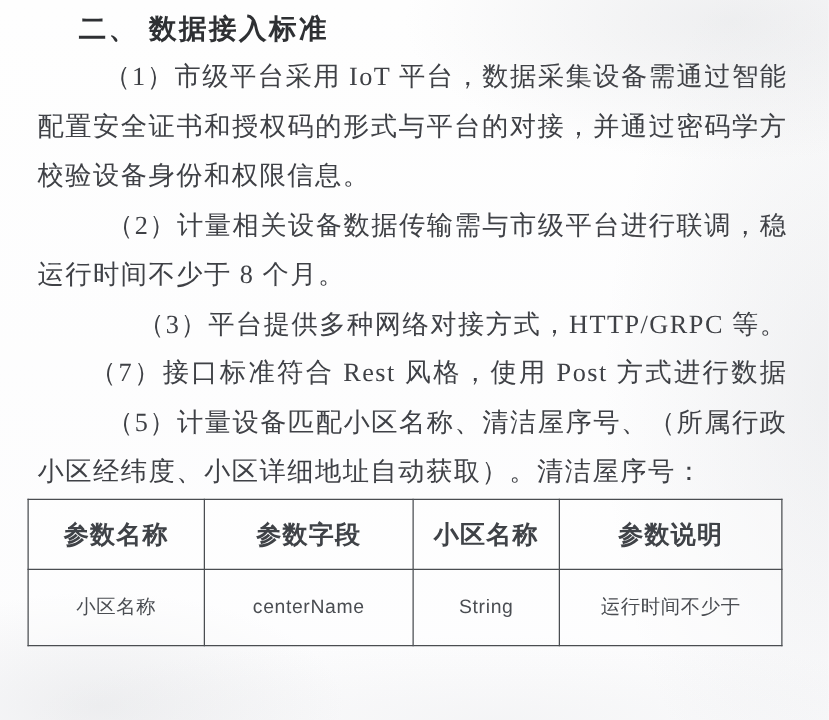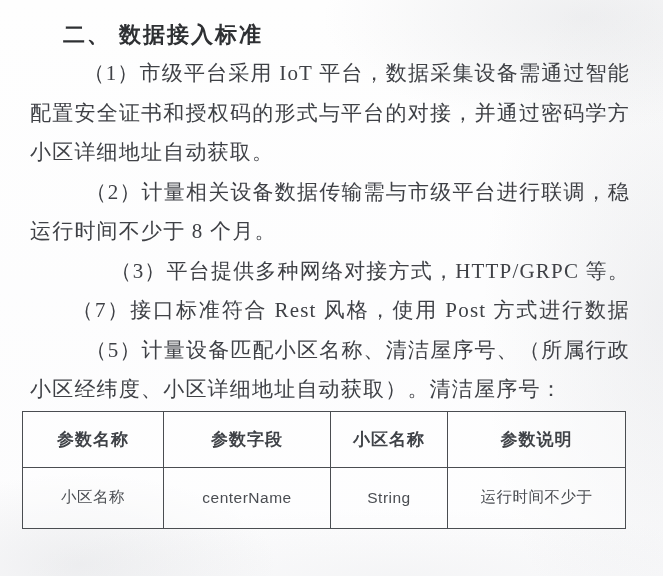--- a/index.html
+++ b/index.html
@@ -9,21 +9,21 @@
     background:
       radial-gradient(ellipse 420px 180px at 88% 3%, rgba(198,200,205,0.28), transparent 62%),
       radial-gradient(ellipse 260px 520px at 101% 55%, rgba(190,193,199,0.22), transparent 72%),
       radial-gradient(ellipse 280px 130px at 12% 98%, rgba(203,205,209,0.30), transparent 70%),
       radial-gradient(ellipse 500px 90px at 60% 100%, rgba(210,212,215,0.18), transparent 75%),
       linear-gradient(#fefefe,#fcfcfd);
     color:#3f4146;
   }
   .page{position:relative;width:663px;height:576px;}
   h1.heading{
-    margin:20px 0 0 63px;
+    margin:8px 0 0 63px;
     font-family:"Liberation Sans","DejaVu Sans",sans-serif;
     font-size:22px;font-weight:bold;color:#2e3033;
     letter-spacing:2px;line-height:30px;
   }
   .body-text{margin:4px 33px 0 30px;}
   .line{
     font-size:21px;line-height:39.5px;height:39.5px;
     letter-spacing:1.2px;white-space:nowrap;
     color:#3f4146;
   }
@@ -33,37 +33,37 @@
     border-collapse:collapse;table-layout:fixed;
     margin:1px 0 0 22px;width:603px;
     font-family:"Liberation Sans","DejaVu Sans",sans-serif;
     background:rgba(255,255,255,0.4);
   }
   table.params th, table.params td{
     border:1.5px solid #4a4d51;text-align:center;vertical-align:middle;
     overflow:hidden;padding:0 4px;
   }
   table.params th{
-    height:55px;font-size:17px;font-weight:bold;color:#3f4247;letter-spacing:1px;
+    height:55px;font-size:20px;font-weight:bold;color:#3f4247;letter-spacing:1px;
   }
   table.params td{
     height:60px;font-size:15.5px;font-weight:normal;color:#4a4d52;letter-spacing:0.5px;
   }
 </style>
 </head>
 <body>
 
 <div class="page">
 
   <h1 class="heading">二、 数据接入标准</h1>
 
   <div class="body-text">
     <div class="line indent jfull">（1）市级平台采用 IoT 平台，数据采集设备需通过智能 SDK</div>
     <div class="line jfull">配置安全证书和授权码的形式与平台的对接，并通过密码学方式</div>
-    <div class="line">小区详细地址自动获取。</div>
+    <div class="line">校验设备身份和权限信息。</div>
 
     <div class="line indent jfull">（2）计量相关设备数据传输需与市级平台进行联调，稳定</div>
     <div class="line">运行时间不少于 8 个月。</div>
 
     <div class="line indent">（3）平台提供多种网络对接方式，HTTP/GRPC 等。</div>
 
     <div class="line indent jfull">（7）接口标准符合 Rest 风格，使用 Post 方式进行数据</div>
 
     <div class="line indent jfull">（5）计量设备匹配小区名称、清洁屋序号、（所属行政区、</div>
     <div class="line">小区经纬度、小区详细地址自动获取）。清洁屋序号：</div>

